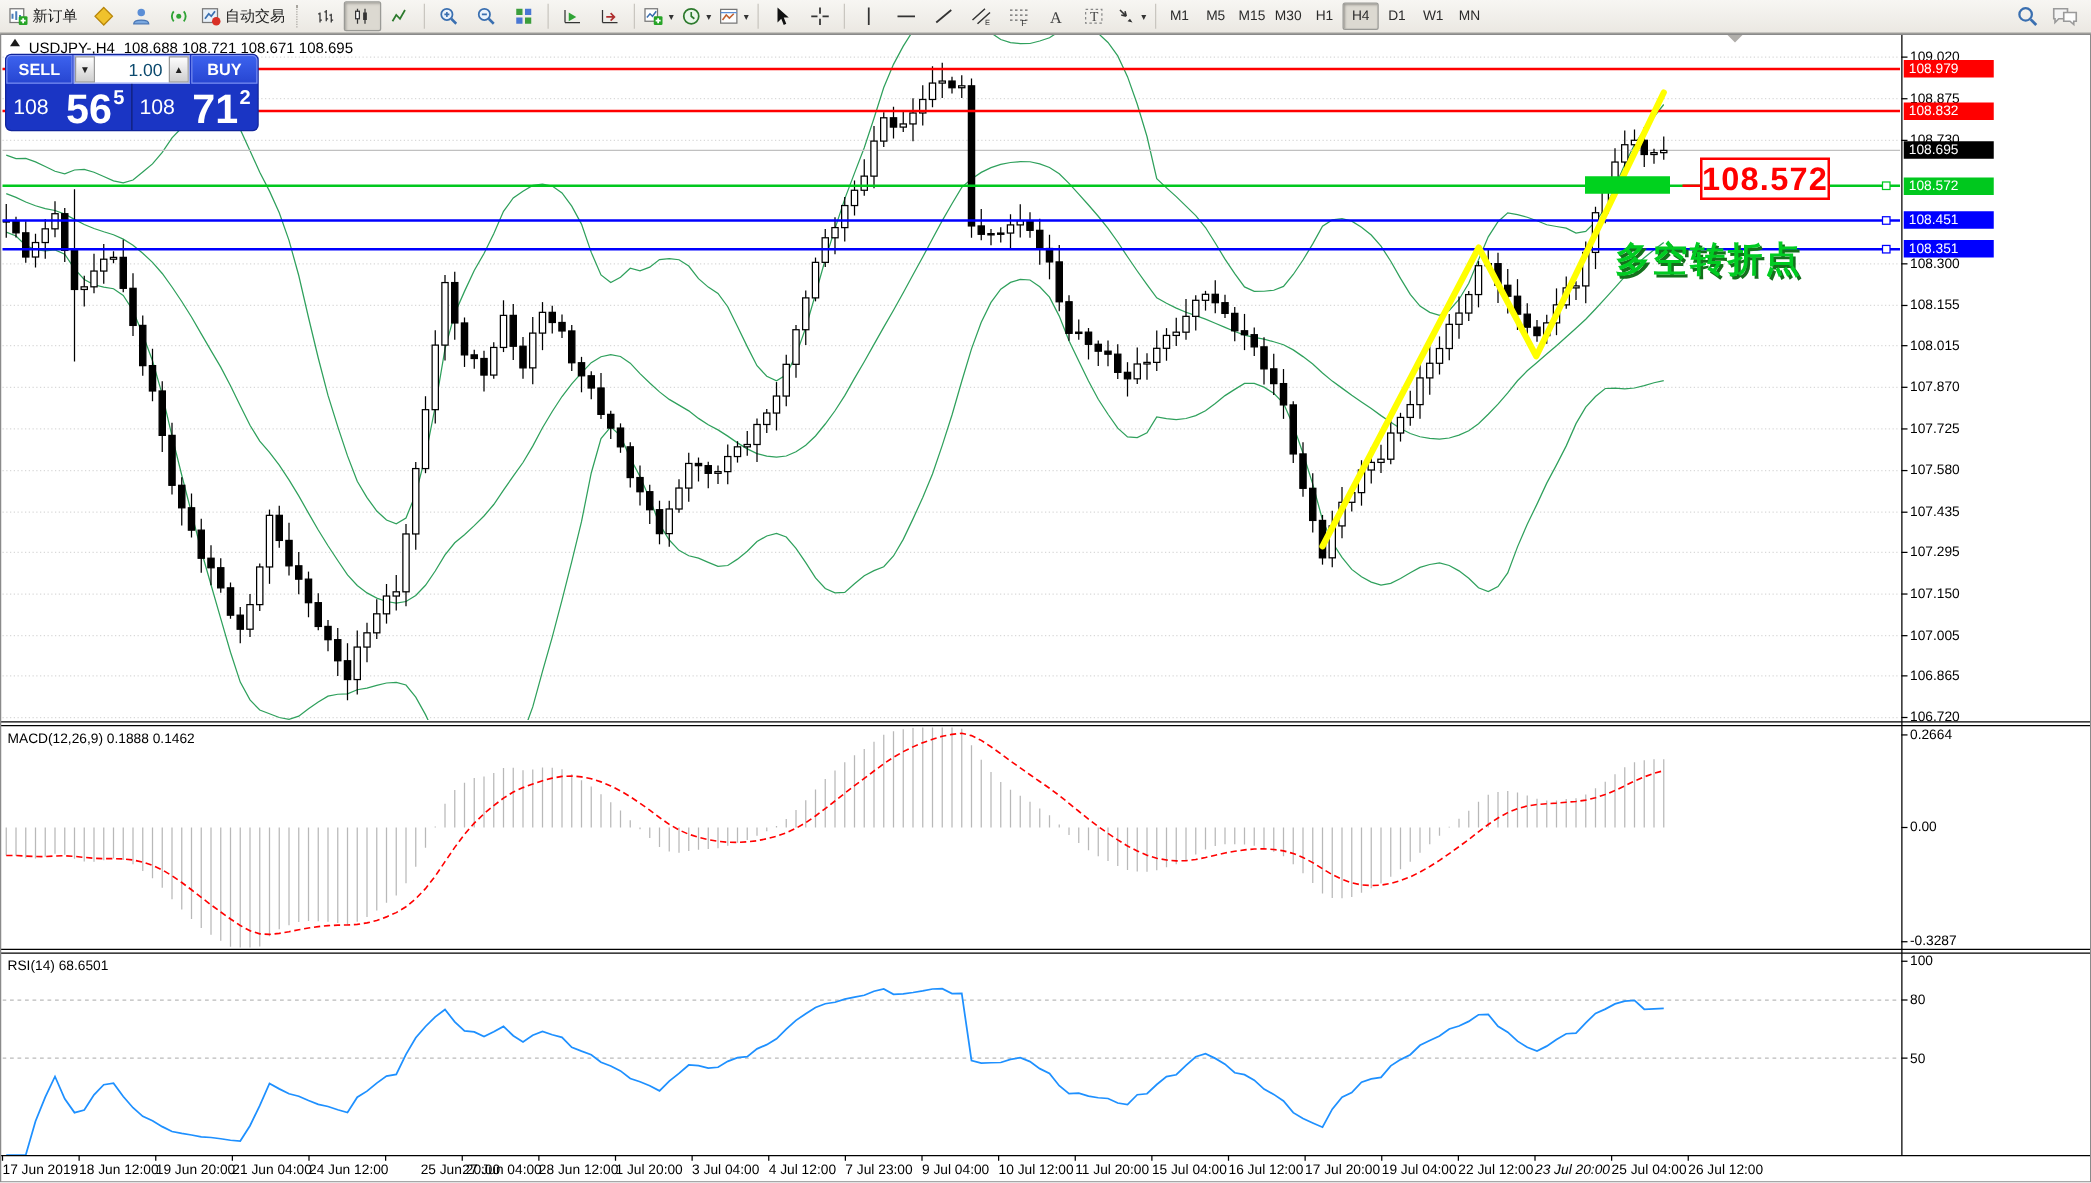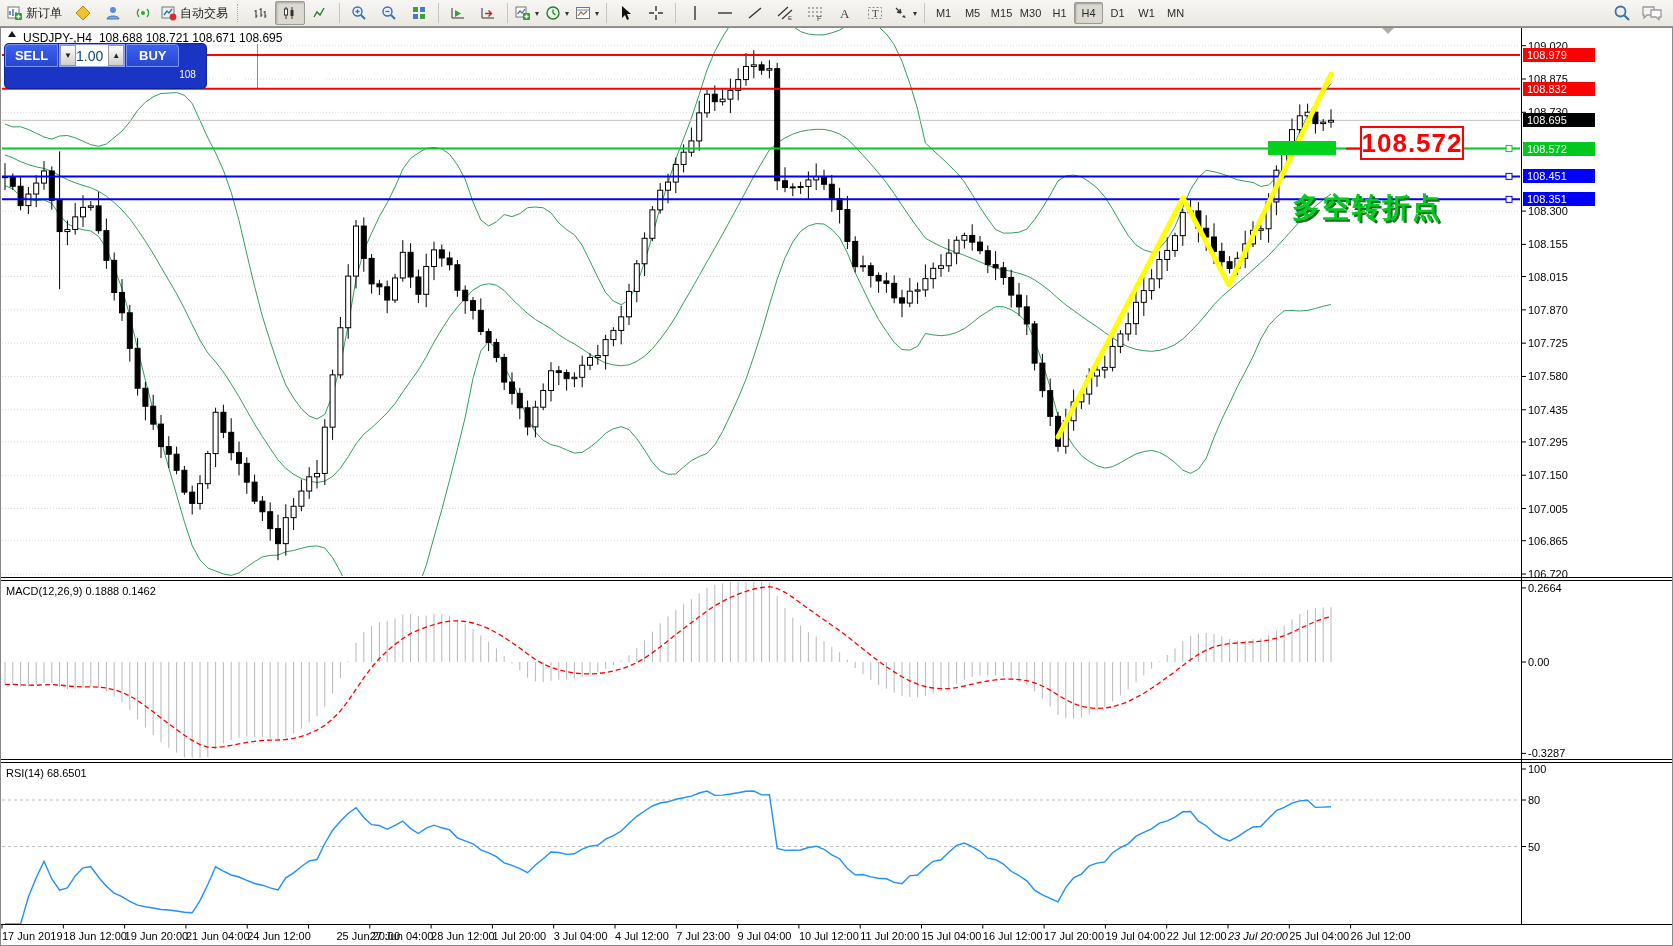--- a/index.html
+++ b/index.html
@@ -20,32 +20,32 @@
   #overlay{position:absolute;left:0;top:0;width:1673px;height:946px;z-index:3;pointer-events:none}
   .pricelabel,.indlabel{position:absolute;font-size:11px;color:#000;white-space:nowrap}
   .badge{position:absolute;left:1523px;width:72px;height:14px;font-size:11px;color:#fff;line-height:14px;padding-left:4px;box-sizing:border-box;white-space:nowrap}
   .timelabel{position:absolute;top:930px;font-size:11px;color:#000;white-space:nowrap}
   #chart-title{position:absolute;left:8px;top:31px;font-size:12px;color:#000;z-index:4;display:flex;align-items:flex-start;gap:7px;white-space:nowrap}
   .tri-up{width:0;height:0;border-left:4px solid transparent;border-right:4px solid transparent;border-bottom:6px solid #1a1a1a}
   #macd-label{position:absolute;left:6px;top:585px;font-size:11px;color:#000;z-index:4}
   #rsi-label{position:absolute;left:6px;top:767px;font-size:11px;color:#000;z-index:4}
   .dock-arrow{position:absolute;left:1382px;top:28px;width:0;height:0;border-left:6px solid transparent;border-right:6px solid transparent;border-top:6px solid #b0aeaa;z-index:4}
   
-  #trade-panel{position:absolute;left:5px;top:44px;width:201px;height:44px;background:#1a35c4;border-radius:4px;z-index:6;box-shadow:0 0 0 1px #10249a;display:flex;flex-direction:row}
+  #trade-panel{position:absolute;left:5px;top:44px;width:201px;height:60px;background:#1a35c4;border-radius:4px;z-index:6;box-shadow:0 0 0 1px #10249a;display:flex;flex-direction:column}
   .tp-row1{display:flex;height:23px}
   .tp-btn{width:53px;background:linear-gradient(#3c62ee,#2746d2);border:1px solid #7b91f5;color:#fff;font-size:13px;font-weight:bold;display:flex;align-items:center;justify-content:center;box-sizing:border-box}
   .tp-sell{border-radius:4px 0 0 0}
   .tp-buy{border-radius:0 4px 0 0}
   .vol-box{flex:1;display:flex;background:#fff;border:1px solid #93a4f2;box-sizing:border-box;margin:0 1px}
   .vol-btn{width:16px;background:linear-gradient(#fefefe,#cfcfcf);border:1px solid #9a9a9a;font-size:8px;color:#222;display:flex;align-items:center;justify-content:center;box-sizing:border-box}
   .vol-val{flex:1;text-align:center;padding-right:5px;font-size:14px;color:#0c4a6e;display:flex;align-items:center;justify-content:flex-end}
   .tp-prices{display:flex;flex:1}
   .tp-half{flex:1;display:flex;align-items:flex-end;justify-content:center;color:#fff;padding-bottom:3px}
   .tp-half.buy{border-left:1px solid rgba(0,0,20,.45)}
-  .p-small{font-size:10px;margin:0 14px 5px 0}
+  .p-small{font-size:17px;margin:0 14px 5px 0}
   .p-big{font-size:33px;font-weight:bold;line-height:29px}
   .p-sup{font-size:16px;font-weight:bold;margin:0 0 13px 1px}
   
   .price-flag{position:absolute;left:1360px;top:126px;width:100px;height:30px;border:2px solid #ff0000;background:#fff;color:#ff0000;font-size:26px;font-weight:bold;display:flex;align-items:center;justify-content:center;z-index:5;letter-spacing:1px}
   .cn-note{position:absolute;left:1292px;top:189px;font-size:28px;font-weight:bold;color:#00cc22;text-shadow:2px 2px 0 #14701c;z-index:5;letter-spacing:2px;white-space:nowrap}
 </style>
 </head>
 <body>
 
 <div id="toolbar">
@@ -939,21 +939,21 @@
     <div class="vol-box">
       <div class="vol-btn">▼</div>
       <div class="vol-val">1.00</div>
       <div class="vol-btn">▲</div>
     </div>
     <div class="tp-btn tp-buy">BUY</div>
   </div>
   <div class="tp-prices">
     <div class="tp-half">
       <span class="p-small">108</span>
-      <span class="p-big">60</span>
+      <span class="p-big">56</span>
       <span class="p-sup">5</span>
     </div>
     <div class="tp-half buy">
       <span class="p-small">108</span>
       <span class="p-big">71</span>
       <span class="p-sup">2</span>
     </div>
   </div>
 </div>
 

